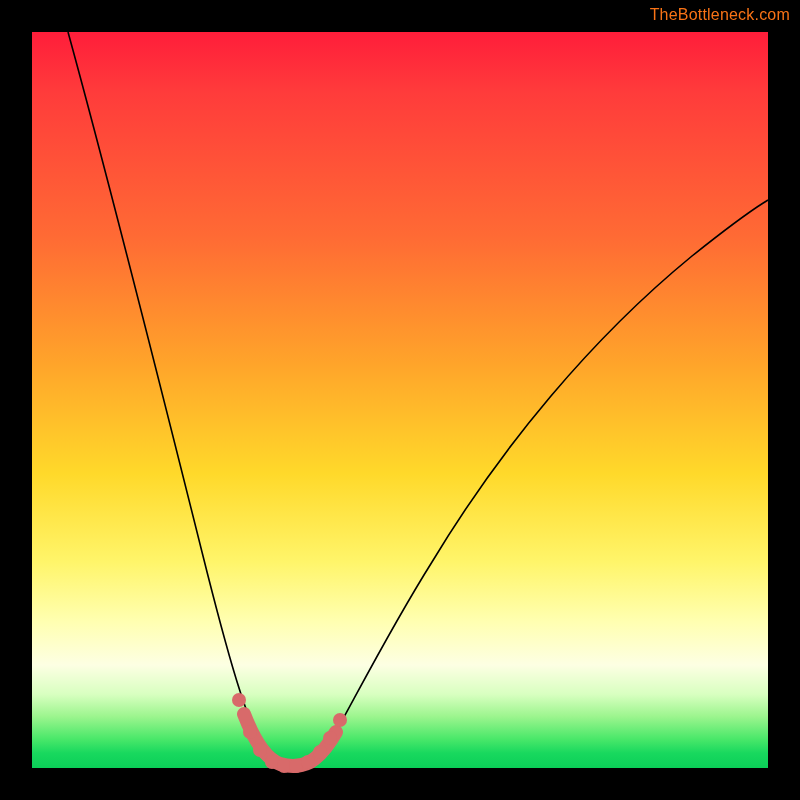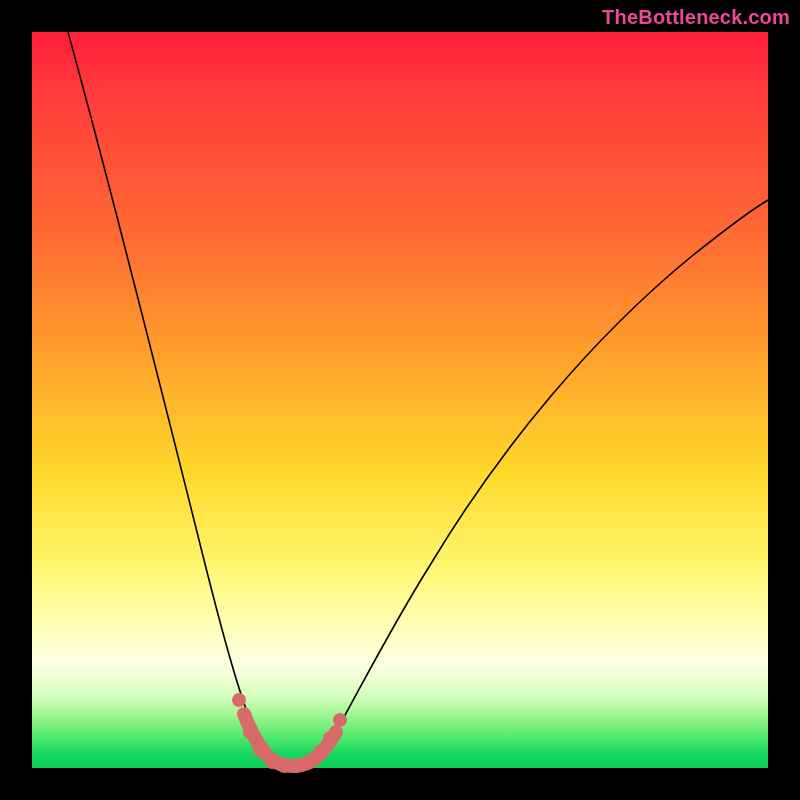--- a/index.html
+++ b/index.html
@@ -40,23 +40,23 @@
       #9cf58e 93%,
       #4be86a 96%,
       #18d85e 98%,
       #0bcf58 100%
     );
   }
   .watermark {
     position: absolute;
     top: 6px;
     right: 10px;
-    color: #ec4899;
-    font-size: 20px;
-    font-weight: 700;
+    color: #f97316;
+    font-size: 16px;
+    font-weight: 400;
     letter-spacing: 0.2px;
     user-select: none;
   }
   svg.curves {
     position: absolute;
     left: 0;
     top: 0;
     width: 736px;
     height: 736px;
     overflow: visible;

